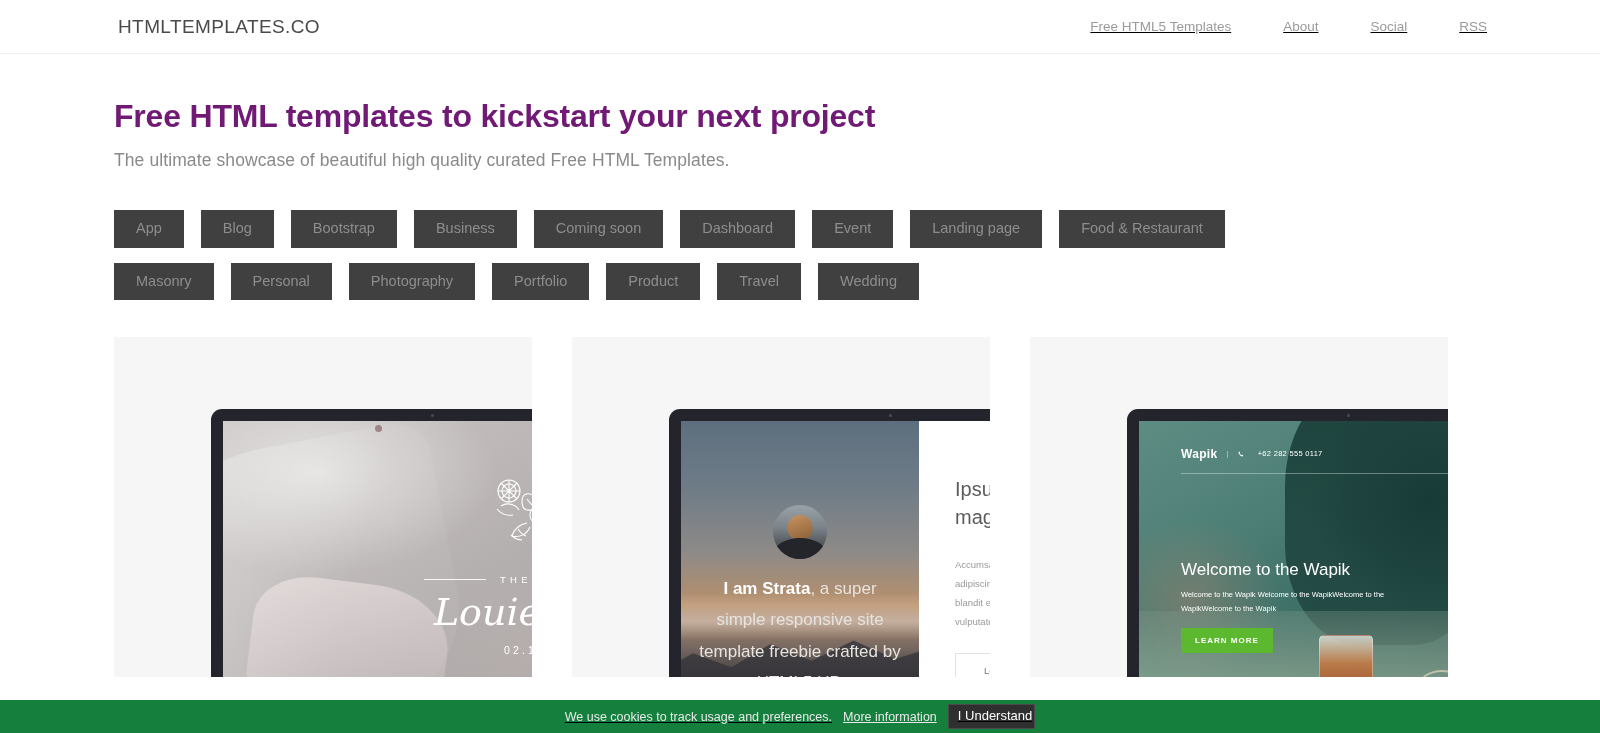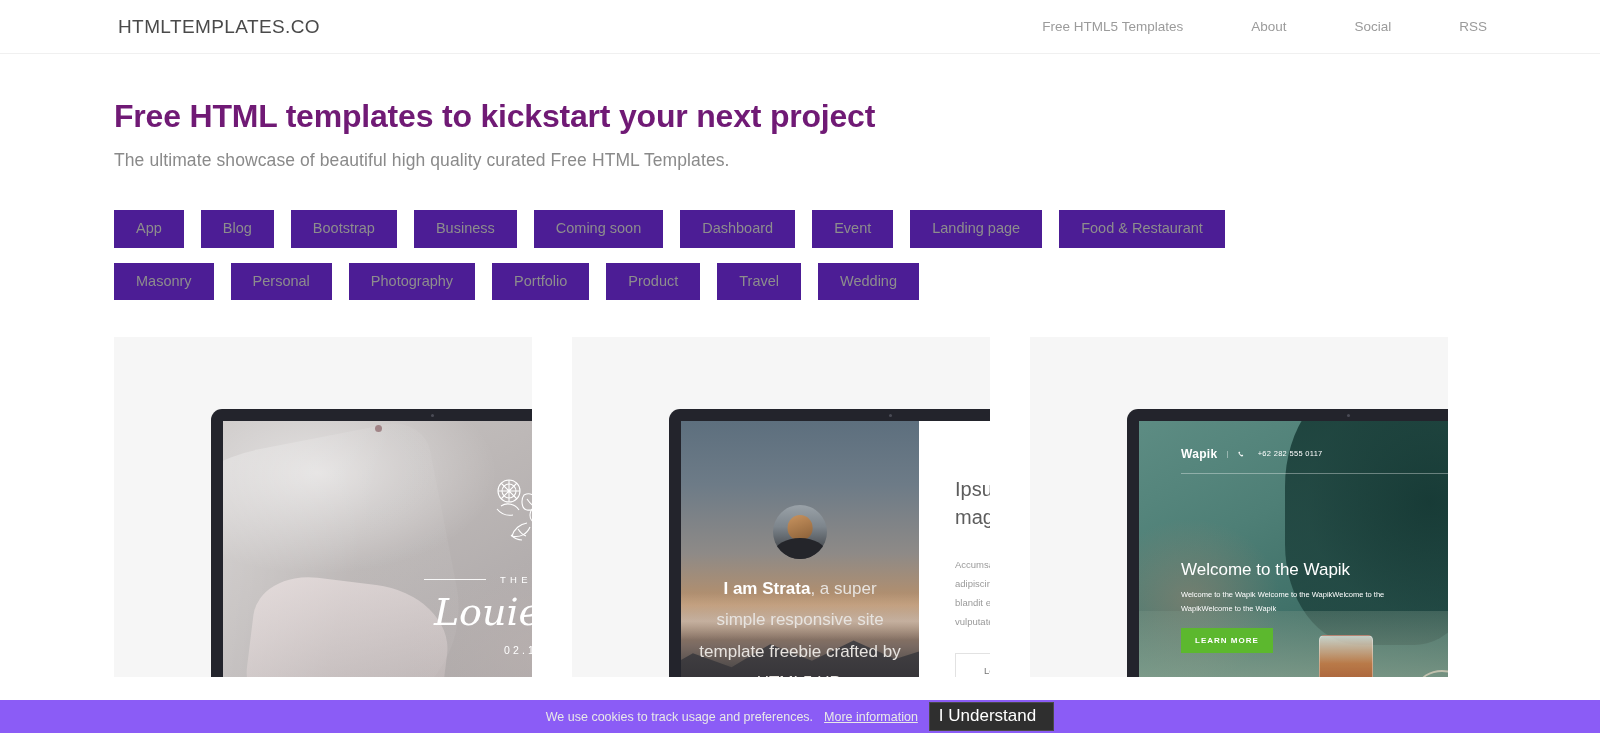--- a/index.html
+++ b/index.html
@@ -27,21 +27,22 @@
     font-size: 19px;
     letter-spacing: 0.4px;
     color: #4a4a4a;
     font-weight: 400;
     text-decoration: none;
     white-space: nowrap;
   }
   .main-nav {
     display: flex;
     align-items: center;
-    gap: 16px;
+    gap: 0px;
+    text-decoration: underline;
   }
   .nav-link {
     font-size: 13.5px;
     color: #9b9b9b;
     text-decoration: none;
     padding: 0 26px;
     white-space: nowrap;
   }
   .nav-link:last-child { padding-right: 0; }
 
@@ -66,21 +67,21 @@
 
   
   .tag-cloud {
     margin-top: 39px;
     display: flex;
     flex-wrap: wrap;
     gap: 15px 17px;
     max-width: 1210px;
   }
   .tag {
-    background: #4c1d95;
+    background: #404040;
     color: #8d8d8d;
     font-size: 14.5px;
     padding: 9px 22px 10px 22px;
     text-decoration: none;
     display: inline-block;
     white-space: nowrap;
     line-height: 1.25;
   }
 
   
@@ -394,39 +395,40 @@
     font-weight: 700;
     letter-spacing: 1px;
     padding: 8px 14px;
   }
 
   
   .cookie-bar {
     position: fixed;
     left: 0; right: 0; bottom: 0;
     height: 33px;
-    background: #8b5cf6;
+    background: #15803d;
     display: flex;
     align-items: center;
     justify-content: center;
     gap: 11px;
     z-index: 50;
+    text-decoration: underline;
   }
   .cookie-text { color: #e8e8e8; font-size: 12.5px; }
   .cookie-more {
     color: #e8e8e8;
     font-size: 12.5px;
     text-decoration: underline;
   }
   .cookie-btn {
     background: #2f2f2f;
     border: 1px solid #4a4a4a;
     color: #fff;
-    font-size: 17px;
-    padding: 3px 17px 4px 9px;
+    font-size: 13px;
+    padding: 3px 2px 4px 9px;
     font-family: "Liberation Sans", sans-serif;
     cursor: pointer;
     line-height: 1.2;
   }
 </style>
 </head>
 <body>
 
 <header class="site-header">
   <a class="brand" href="#">HTMLTEMPLATES.CO</a>

